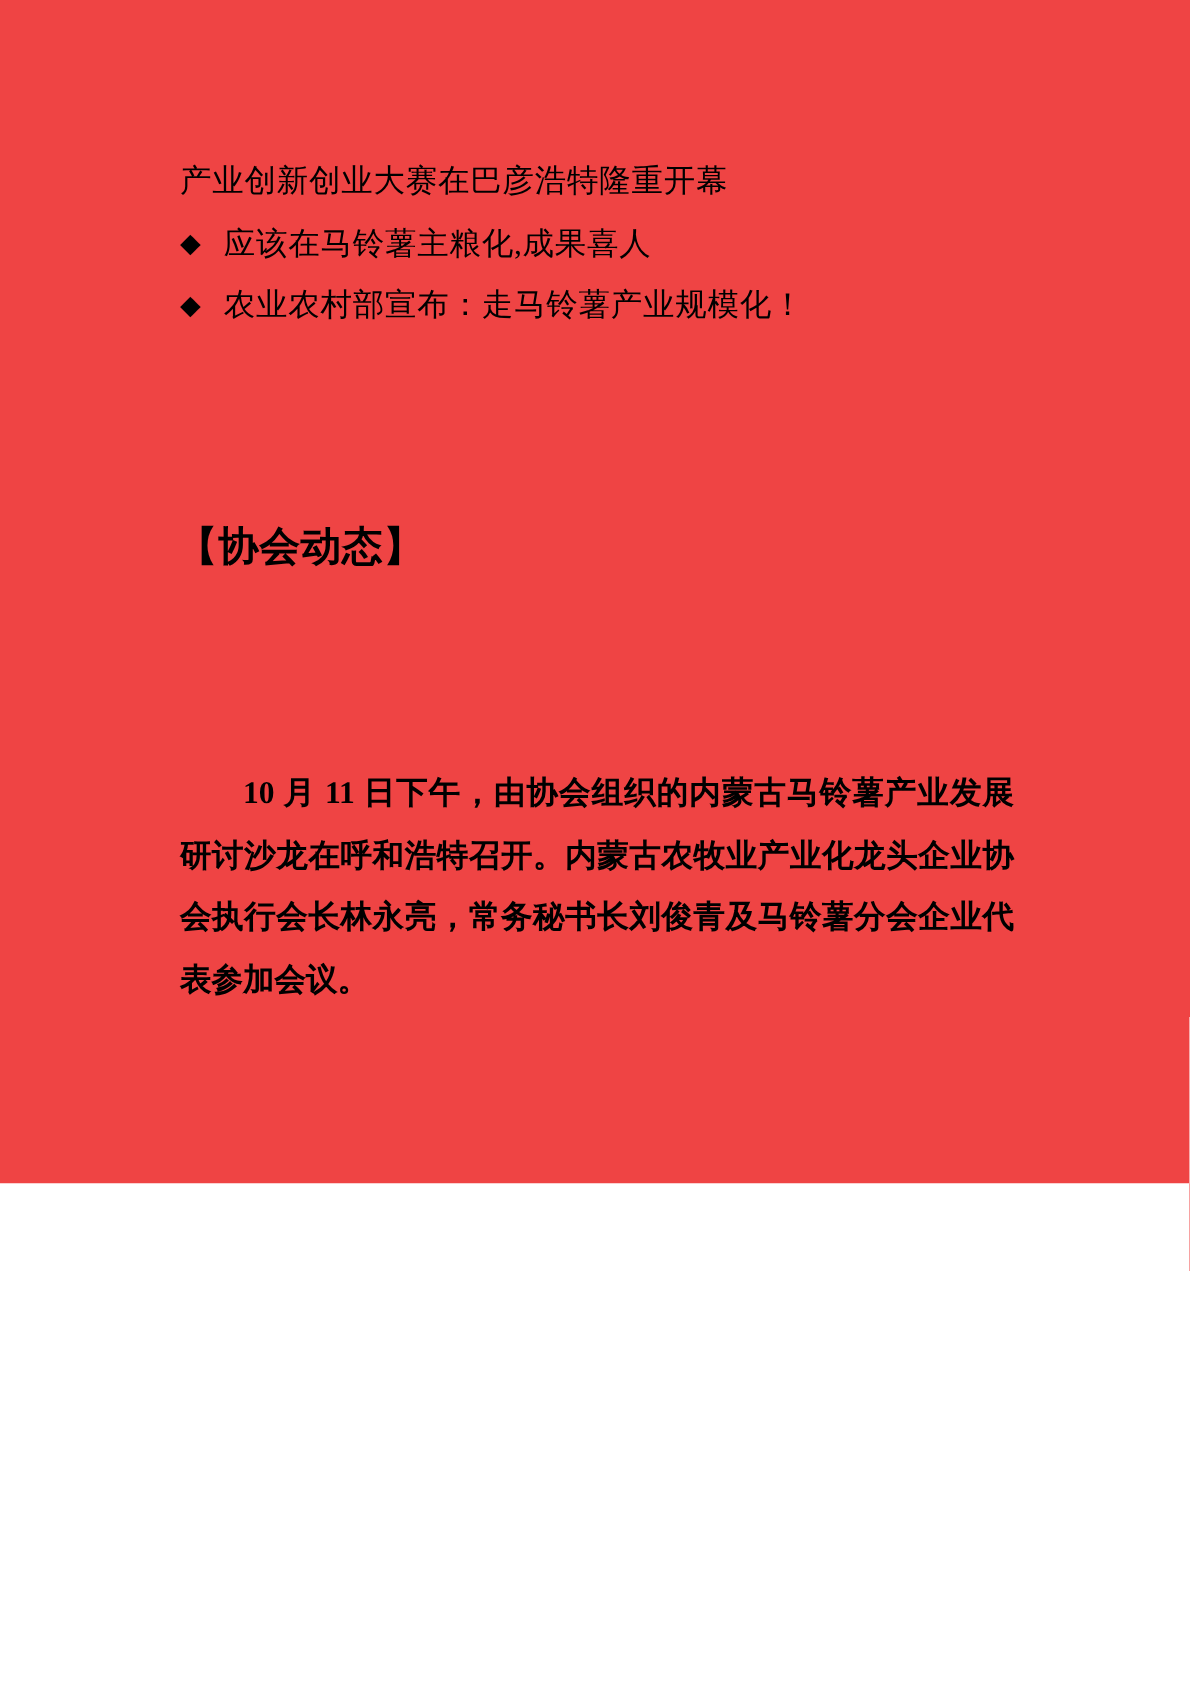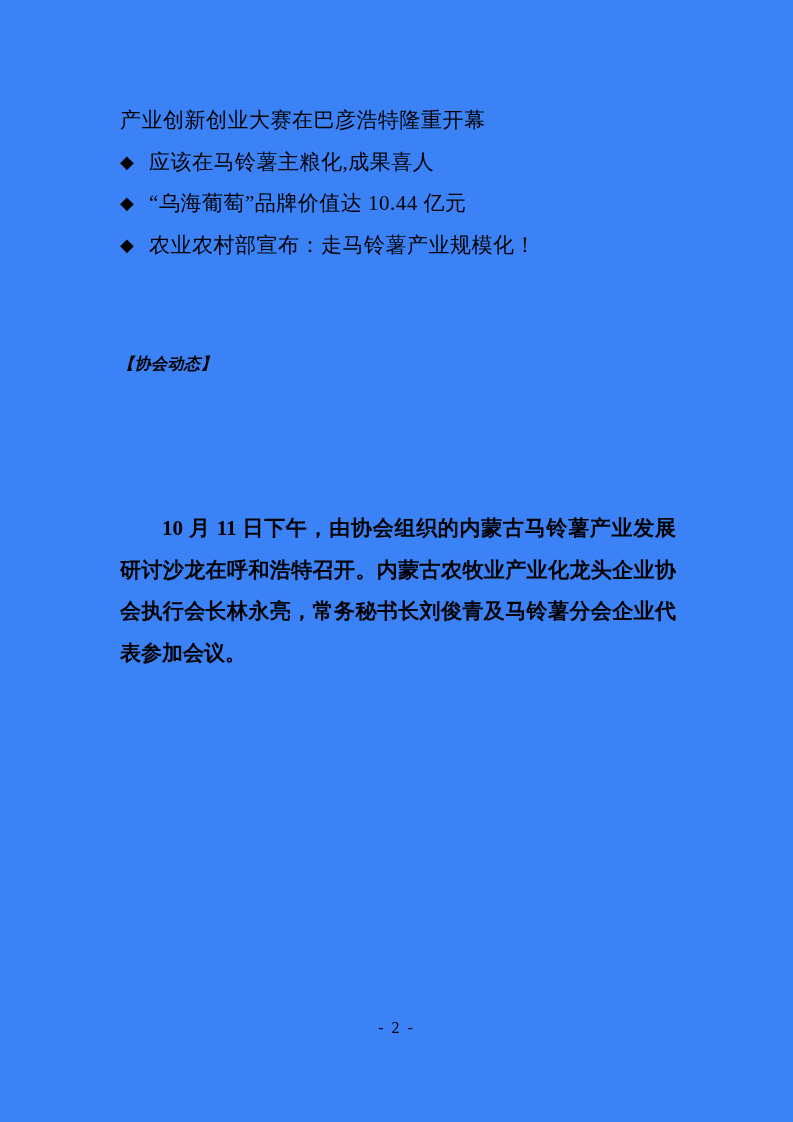--- a/index.html
+++ b/index.html
@@ -3,22 +3,22 @@
 <meta charset="utf-8">
 <style>
   html, body {
     margin: 0;
     padding: 0;
     background: #ffffff;
   }
   .page {
     position: relative;
     width: 793px;
-    height: 1122px;
-    background: #3b82f6;
+    height: 789px;
+    background: #ef4444;
     color: #000000;
     font-family: "Liberation Serif", "DejaVu Serif", serif;
     overflow: hidden;
   }
   
   .news-list {
     position: absolute;
     left: 120px;
     top: 100px;
     width: 560px;
@@ -35,24 +35,23 @@
     transform: translateY(-1px);
     font-family: "DejaVu Sans", sans-serif;
   }
   
   .section-header {
     position: absolute;
     left: 118px;
     top: 351px;
     font-family: "Liberation Sans", "DejaVu Sans", sans-serif;
     font-weight: bold;
-    font-size: 16px;
+    font-size: 27px;
     line-height: 26px;
     letter-spacing: 0.5px;
-    font-style: italic;
   }
   
   .article-title {
     position: absolute;
     left: 120px;
     top: 429px;
     width: 557px;
     text-align: center;
     font-weight: bold;
     font-size: 26px;
@@ -98,24 +97,20 @@
   <div class="news-list">
     <div class="news-line">
       <span>产业创新创业大赛在巴彦浩特隆重开幕</span>
     </div>
     <div class="news-line">
       <span class="diamond">◆</span>
       <span>应该在马铃薯主粮化,成果喜人</span>
     </div>
     <div class="news-line">
       <span class="diamond">◆</span>
-      <span>“乌海葡萄”品牌价值达 10.44 亿元</span>
-    </div>
-    <div class="news-line">
-      <span class="diamond">◆</span>
       <span>农业农村部宣布：走马铃薯产业规模化！</span>
     </div>
   </div>
 
   <div class="section-header">【协会动态】</div>
 
 
   <div class="article-body">
     <p>10 月 11 日下午，由协会组织的内蒙古马铃薯产业发展研讨沙龙在呼和浩特召开。内蒙古农牧业产业化龙头企业协会执行会长林永亮，常务秘书长刘俊青及马铃薯分会企业代表参加会议。</p>
   </div>

